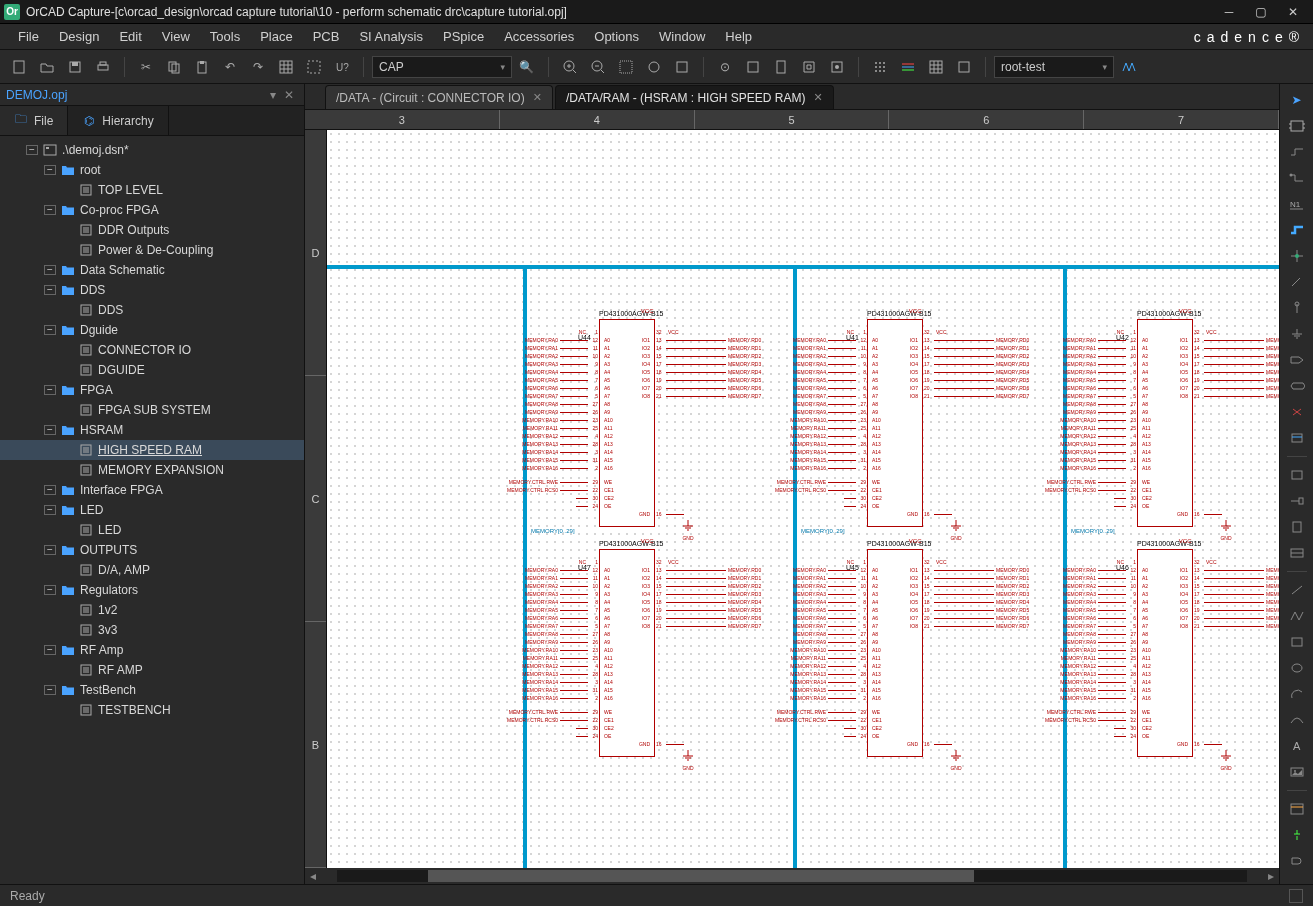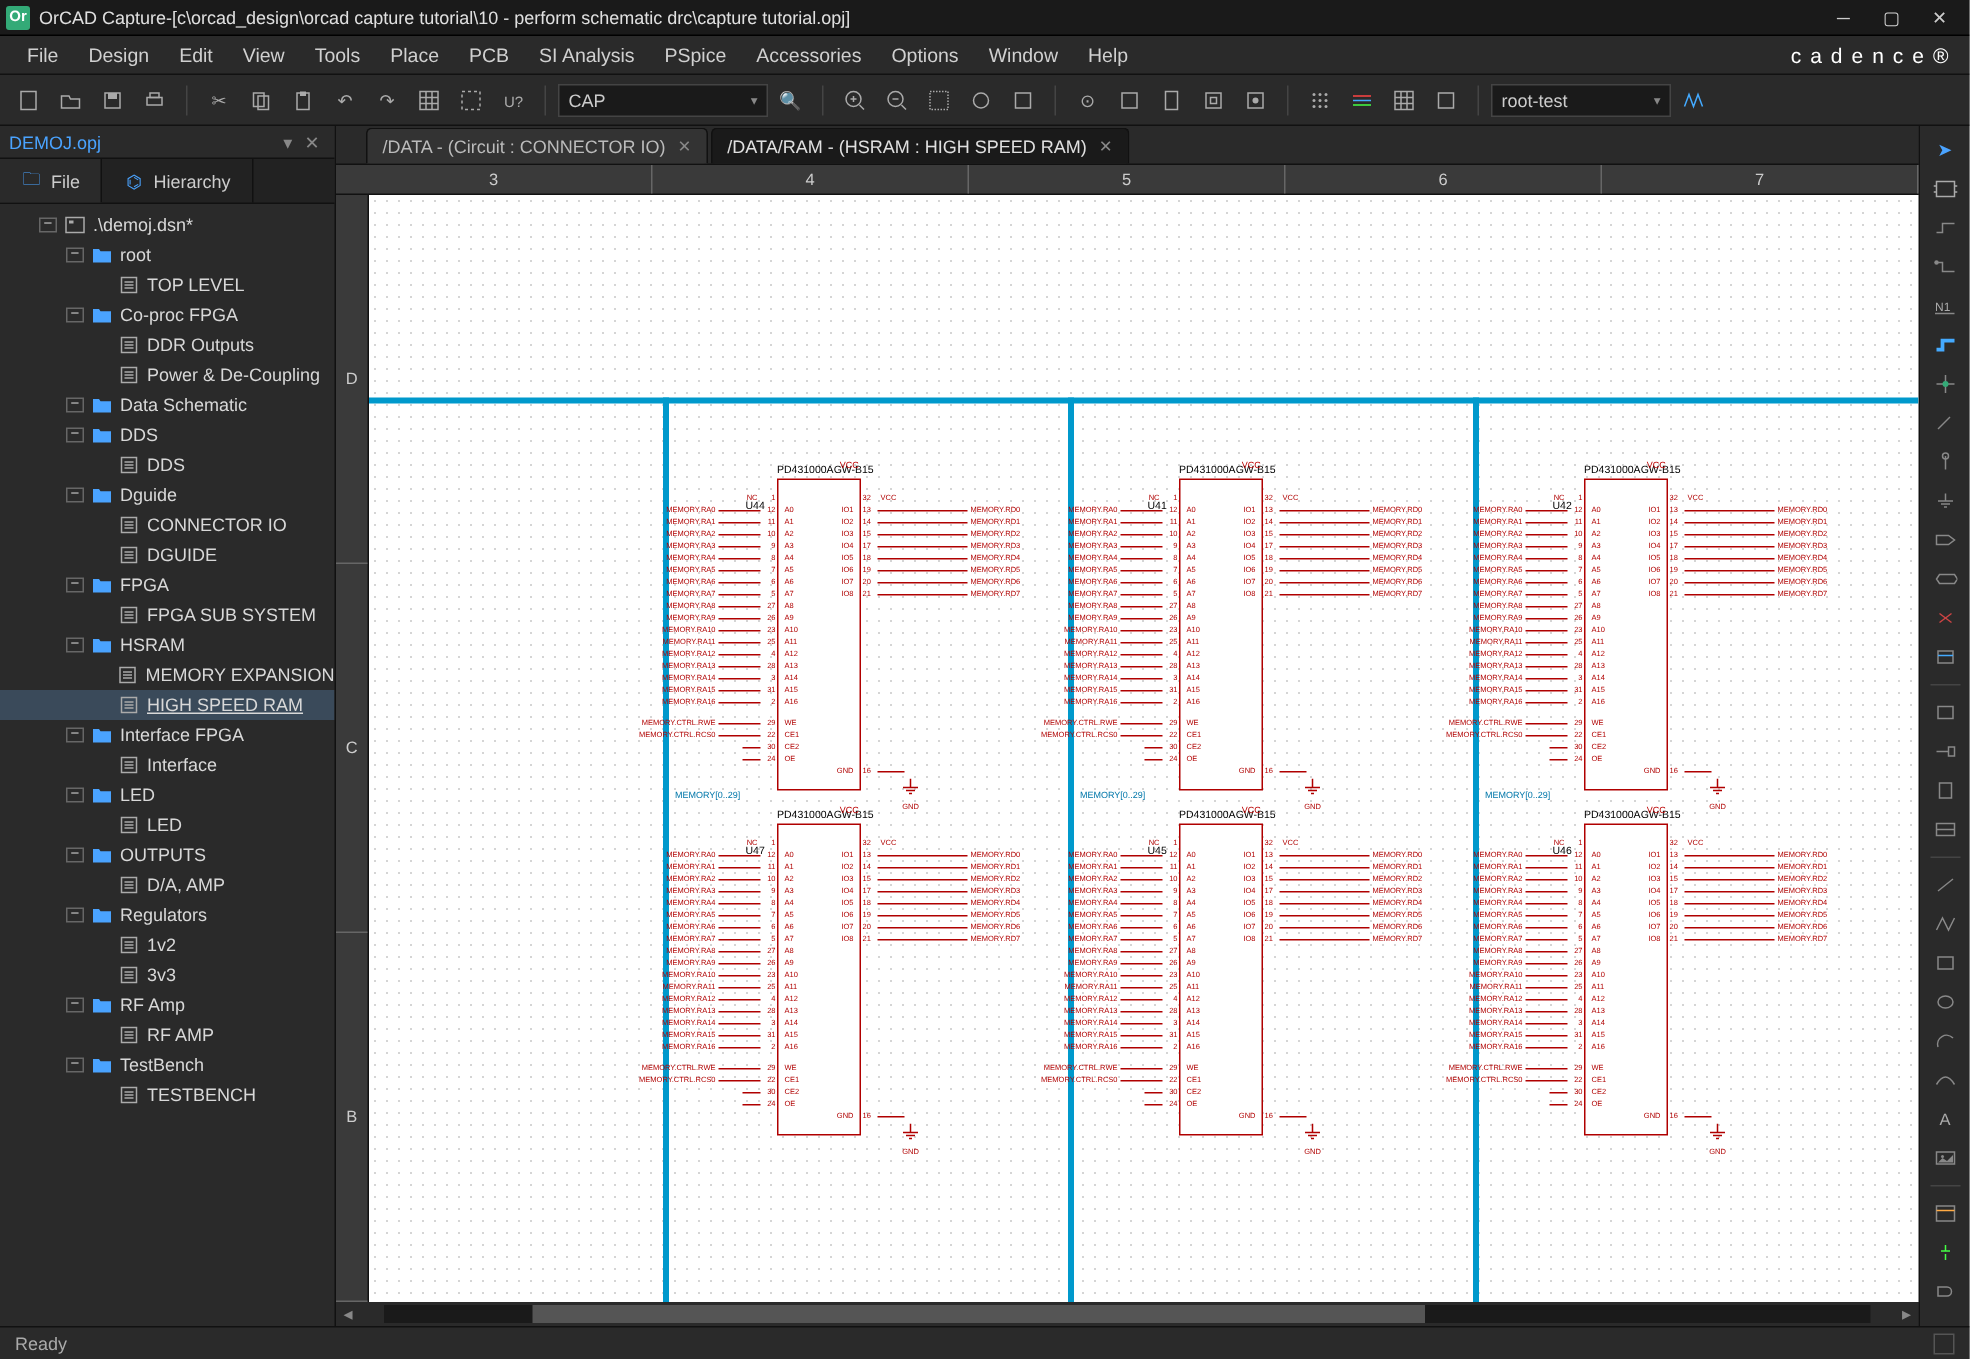--- a/index.html
+++ b/index.html
@@ -22,21 +22,21 @@
 .tb-btn { width: 26px; height: 26px; display: flex; align-items: center; justify-content: center; color: #aaa; cursor: pointer; border: 1px solid transparent; border-radius:2px; }
 .tb-sep { width: 1px; height: 20px; background: #444; margin: 0 6px; }
 .tb-combo { height: 22px; background: #1a1a1a; border: 1px solid #444; color: #ccc; padding: 0 6px; display:flex; align-items:center; gap:6px; min-width:140px; font-size:12px; }
 .tb-combo.netlist { min-width: 120px; }
 .tb-combo .caret { margin-left:auto; font-size:9px; color:#888;}
 
 
 .body { flex: 1; display: flex; overflow: hidden; }
 
 
-.left { width: 224px; background: #2a2a2a; display: flex; flex-direction: column; border-right: 1px solid #111; }
+.left { width: 305px; background: #2a2a2a; display: flex; flex-direction: column; border-right: 1px solid #111; }
 .left-tabstrip { height: 22px; background: #2a2a2a; display: flex; align-items: center; padding: 0 6px; border-bottom: 1px solid #111; }
 .left-tabstrip .proj-tab { color: #4aa3ff; font-size: 12px; flex:1; }
 .left-tabstrip .tab-ctrl { color: #888; padding:0 4px; cursor:pointer; }
 .left-tabs { height: 30px; display: flex; background: #222; border-bottom: 1px solid #111; }
 .left-tab { flex:0 0 auto; display:flex; align-items:center; gap:6px; padding:0 14px; color:#ccc; cursor:pointer; border-right:1px solid #111;}
 .left-tab.active { background:#2a2a2a; }
 .left-tab .ticon { width:14px; height:14px; display:flex; align-items:center; justify-content:center; color:#4aa3ff;}
 .tree { flex:1; overflow:auto; padding:4px 0;}
 .tree-row { display:flex; align-items:center; height:20px; padding-left:6px; gap:4px; cursor:pointer; white-space:nowrap;}
 .tree-row.selected { background:#3a4a5a; }
@@ -474,68 +474,55 @@
         <div class="tree-row">
           <span class="ind" style="width: 34px;"></span>
           <span class="toggle">−</span>
           <span class="ficon">
             <svg width="14" height="12">
               <path d="M1 2h4l1 1.5h7V11H1z" fill="#4aa3ff"></path>
             </svg>
           </span>
           <span class="label">HSRAM</span>
         </div>
-        <div class="tree-row">
+        <div class="tree-row selected">
           <span class="ind" style="width: 52px;"></span>
           <span style="width: 12px; display: inline-block;"></span>
           <span class="ficon picon">
             <svg width="14" height="12">
               <rect x="2" y="1" width="10" height="10" fill="none" stroke="#aaa"></rect>
               <line x1="4" y1="4" x2="10" y2="4" stroke="#aaa"></line>
               <line x1="4" y1="6" x2="10" y2="6" stroke="#aaa"></line>
               <line x1="4" y1="8" x2="10" y2="8" stroke="#aaa"></line>
             </svg>
           </span>
-          <span class="label">MEMORY EXPANSION</span>
-        </div>
-        <div class="tree-row selected">
+          <span class="label">HIGH SPEED RAM</span>
+        </div>
+        <div class="tree-row">
           <span class="ind" style="width: 52px;"></span>
           <span style="width: 12px; display: inline-block;"></span>
           <span class="ficon picon">
             <svg width="14" height="12">
               <rect x="2" y="1" width="10" height="10" fill="none" stroke="#aaa"></rect>
               <line x1="4" y1="4" x2="10" y2="4" stroke="#aaa"></line>
               <line x1="4" y1="6" x2="10" y2="6" stroke="#aaa"></line>
               <line x1="4" y1="8" x2="10" y2="8" stroke="#aaa"></line>
             </svg>
           </span>
-          <span class="label">HIGH SPEED RAM</span>
+          <span class="label">MEMORY EXPANSION</span>
         </div>
         <div class="tree-row">
           <span class="ind" style="width: 34px;"></span>
           <span class="toggle">−</span>
           <span class="ficon">
             <svg width="14" height="12">
               <path d="M1 2h4l1 1.5h7V11H1z" fill="#4aa3ff"></path>
             </svg>
           </span>
           <span class="label">Interface FPGA</span>
-        </div>
-        <div class="tree-row">
-          <span class="ind" style="width: 52px;"></span>
-          <span style="width: 12px; display: inline-block;"></span>
-          <span class="ficon picon">
-            <svg width="14" height="12">
-              <rect x="2" y="1" width="10" height="10" fill="none" stroke="#aaa"></rect>
-              <line x1="4" y1="4" x2="10" y2="4" stroke="#aaa"></line>
-              <line x1="4" y1="6" x2="10" y2="6" stroke="#aaa"></line>
-              <line x1="4" y1="8" x2="10" y2="8" stroke="#aaa"></line>
-            </svg>
-          </span>
-          <span class="label">Interface</span>
         </div>
         <div class="tree-row">
           <span class="ind" style="width: 34px;"></span>
           <span class="toggle">−</span>
           <span class="ficon">
             <svg width="14" height="12">
               <path d="M1 2h4l1 1.5h7V11H1z" fill="#4aa3ff"></path>
             </svg>
           </span>
           <span class="label">LED</span>

